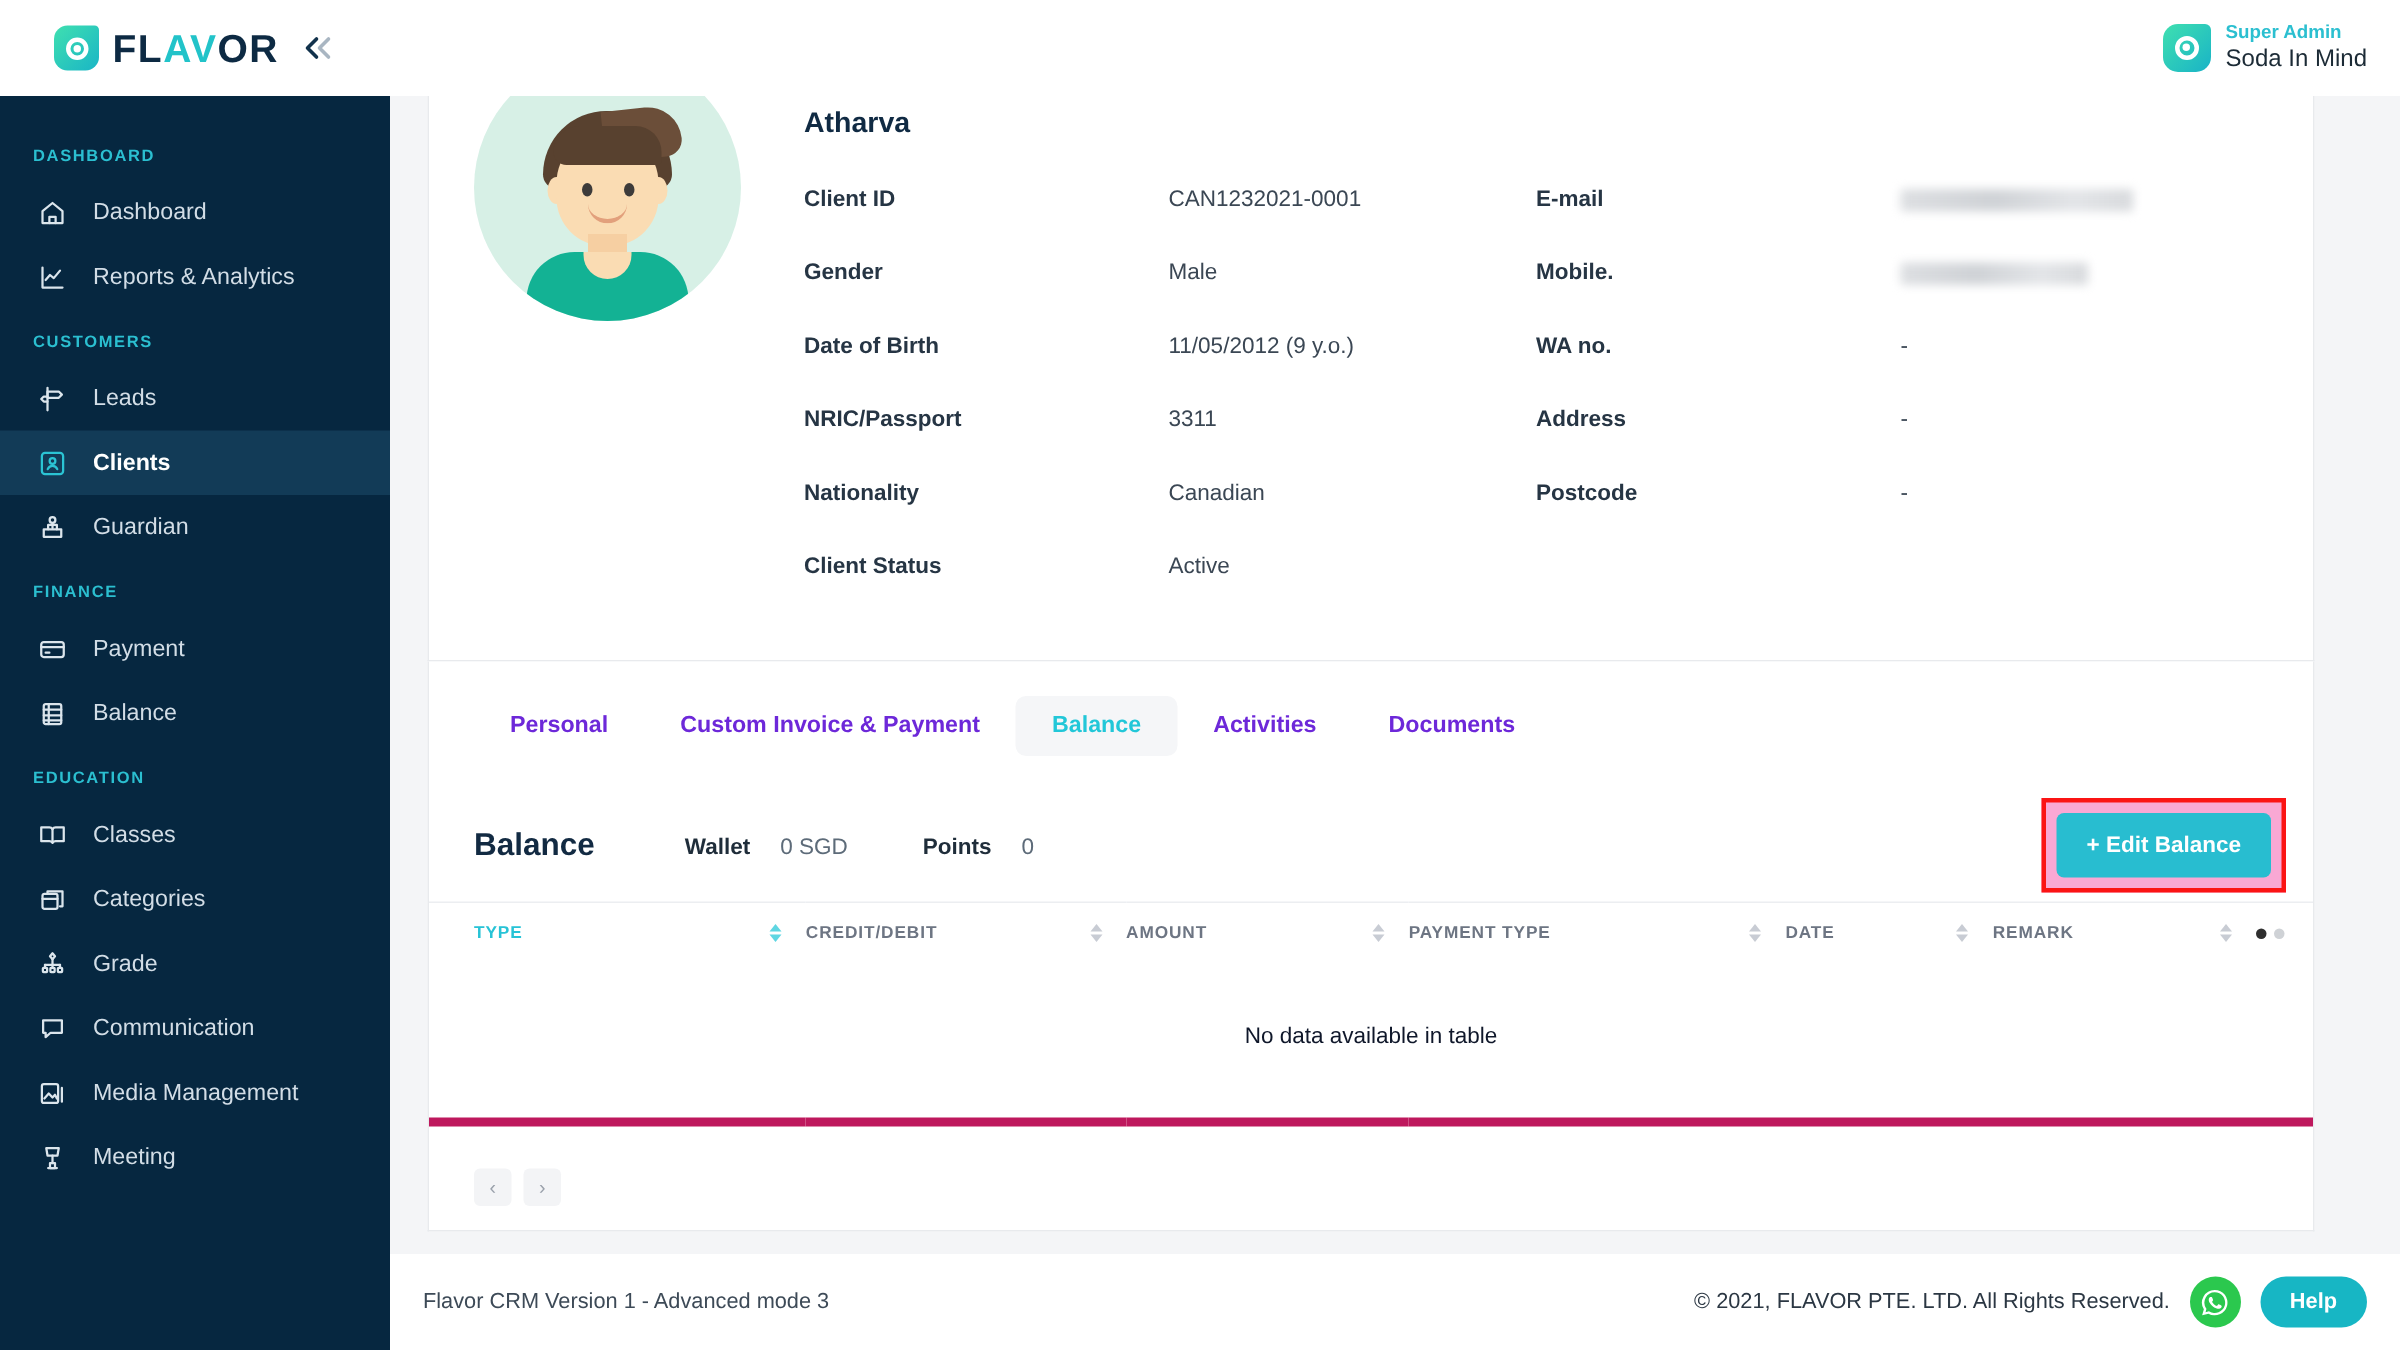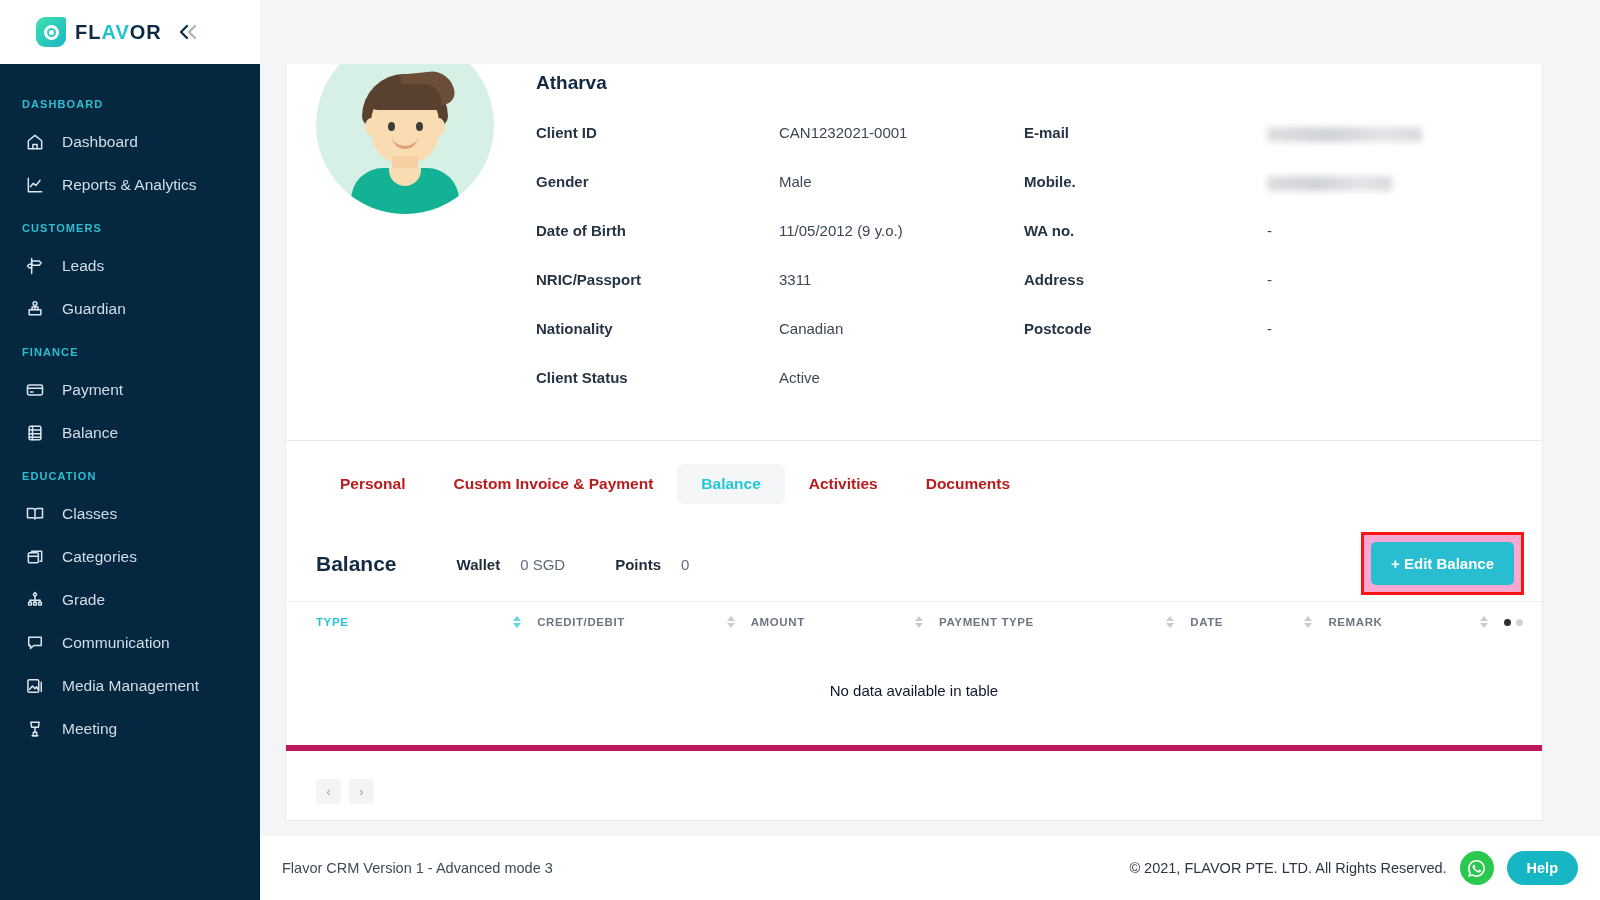--- a/index.html
+++ b/index.html
@@ -27,21 +27,21 @@
     background: linear-gradient(135deg, #3fe0b0 0%, #1ab5c6 100%);
     display: flex; align-items: center; justify-content: center;
     margin-right: 9px;
   }
   .logo-mark .ring {
     width: 15px; height: 15px; border-radius: 50%;
     border: 3px solid #ffffff; display: flex;
     align-items: center; justify-content: center;
   }
   .logo-mark .dot { width: 5px; height: 5px; border-radius: 50%; background: #ffffff; }
-  .logo-text { font-size: 20px; font-weight: bold; letter-spacing: 1px; color: #0d2a43; }
+  .logo-text { font-size: 26px; font-weight: bold; letter-spacing: 1px; color: #0d2a43; }
   .logo-text .accent { color: #22c3c9; }
   .collapse-btn { margin-left: 16px; display: flex; cursor: pointer; }
   .collapse-btn svg { display: block; }
 
   .nav { padding-top: 18px; }
   .nav-section {
     font-size: 11px; letter-spacing: 1.1px; font-weight: bold;
     color: #2bbfd0; padding: 16px 0 10px 22px; text-transform: uppercase;
   }
   .nav-item {
@@ -139,21 +139,21 @@
     display: inline-block; width: 155px; height: 15px;
     background: linear-gradient(90deg,#dddfe2,#cfd2d6 40%,#e3e5e8 75%,#d8dadd);
     filter: blur(3.2px); border-radius: 2px; vertical-align: middle;
   }
   .redacted.short { width: 125px; }
 
   
   .tabs-card { top: 377px; height: 380px; }
   .tabs { display: flex; align-items: center; height: 86px; padding-left: 30px; }
   .tab {
-    font-size: 15.5px; font-weight: bold; color: #b91c1c;
+    font-size: 15.5px; font-weight: bold; color: #6d28d9;
     padding: 11px 24px; border-radius: 7px; cursor: pointer; white-space: nowrap;
   }
   .tab.active { color: #22c7d8; background: #f5f6f8; }
 
   .balance-bar { display: flex; align-items: center; padding: 0 30px; height: 74px; position: relative; }
   .balance-title { font-size: 21px; font-weight: bold; color: #122a42; margin-right: 60px; }
   .bl-label { font-size: 15px; font-weight: bold; color: #1f2d3a; }
   .bl-value { font-size: 15px; color: #5d6b79; margin-left: 20px; margin-right: 50px; }
   .edit-balance-wrap {
     position: absolute; right: 18px; top: 5px;
@@ -257,20 +257,30 @@
       <div class="nav-item">
         <span class="ico">
             <svg width="20" height="20" viewBox="0 0 24 24" fill="none" stroke="#dbe5ec" stroke-width="1.8" stroke-linecap="round" stroke-linejoin="round">
               <path d="M8 3v18"></path>
               <path d="M8 6h9l2.5 2.5L17 11H8z"></path>
               <path d="M8 14H5l-2-2 2-2h3"></path>
             </svg>
           </span>
         <span>Leads</span>
       </div>
+      <div class="nav-item active">
+        <span class="ico">
+            <svg width="20" height="20" viewBox="0 0 24 24" fill="none" stroke="#2bc4d4" stroke-width="1.8" stroke-linecap="round" stroke-linejoin="round">
+              <rect x="3.5" y="3.5" width="17" height="17" rx="2.5"></rect>
+              <circle cx="12" cy="10" r="2.3"></circle>
+              <path d="M8.2 16.5c.7-1.8 2.1-2.7 3.8-2.7s3.1.9 3.8 2.7"></path>
+            </svg>
+          </span>
+        <span>Clients</span>
+      </div>
       <div class="nav-item">
         <span class="ico">
             <svg width="20" height="20" viewBox="0 0 24 24" fill="none" stroke="#dbe5ec" stroke-width="1.8" stroke-linecap="round" stroke-linejoin="round">
               <circle cx="12" cy="5.5" r="2.3"></circle>
               <path d="M12 8v4"></path>
               <path d="M5 13h14v6H5z"></path>
               <path d="M8.5 13V9.5h7V13"></path>
             </svg>
           </span>
         <span>Guardian</span>
@@ -358,20 +368,33 @@
               <path d="M12 10v6"></path>
               <path d="M8.5 20h7"></path>
               <path d="M10 16h4v4h-4z"></path>
             </svg>
           </span>
         <span>Meeting</span>
       </div>
     </nav>
   </aside>
 
+  <header class="topbar">
+    <div class="user-box">
+      <div class="user-avatar">
+        <div class="ring2">
+            <div class="dot2"></div>
+          </div>
+      </div>
+      <div>
+        <div class="user-role">Super Admin</div>
+        <div class="user-name">Soda In Mind</div>
+      </div>
+    </div>
+  </header>
 
   <main class="main">
 
     <section class="card profile-card">
       <div class="profile-row">
         <div class="avatar-wrap">
           <div class="avatar-circle">
             <div class="av-hair"></div>
               <div class="av-hair2"></div>
             <div class="av-ear-l"></div>

